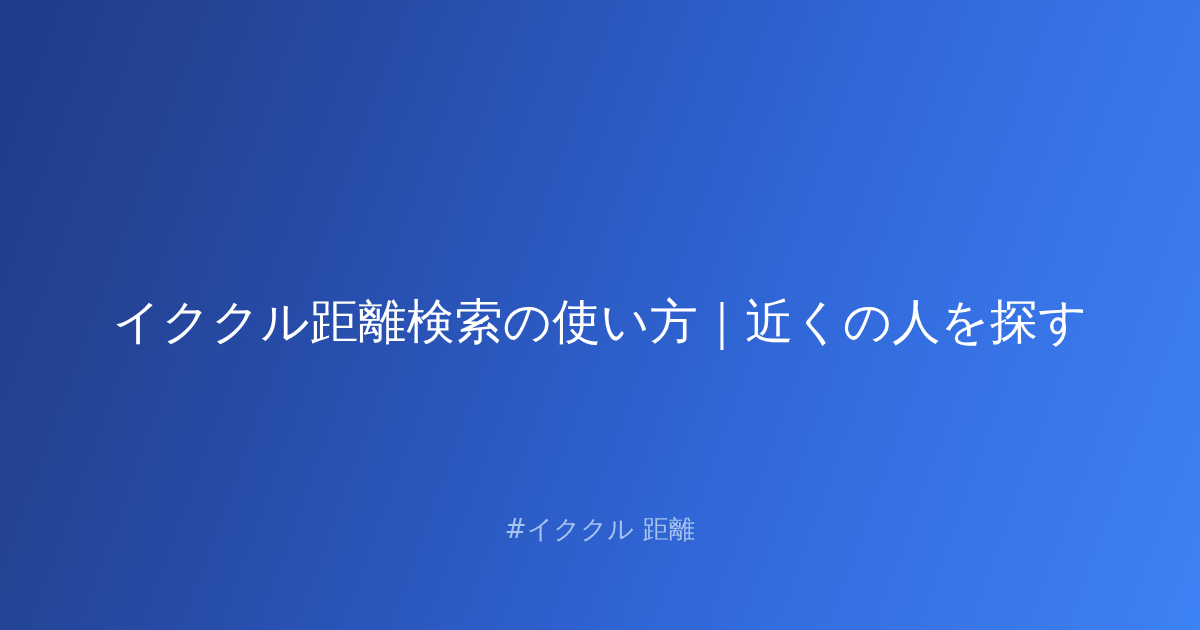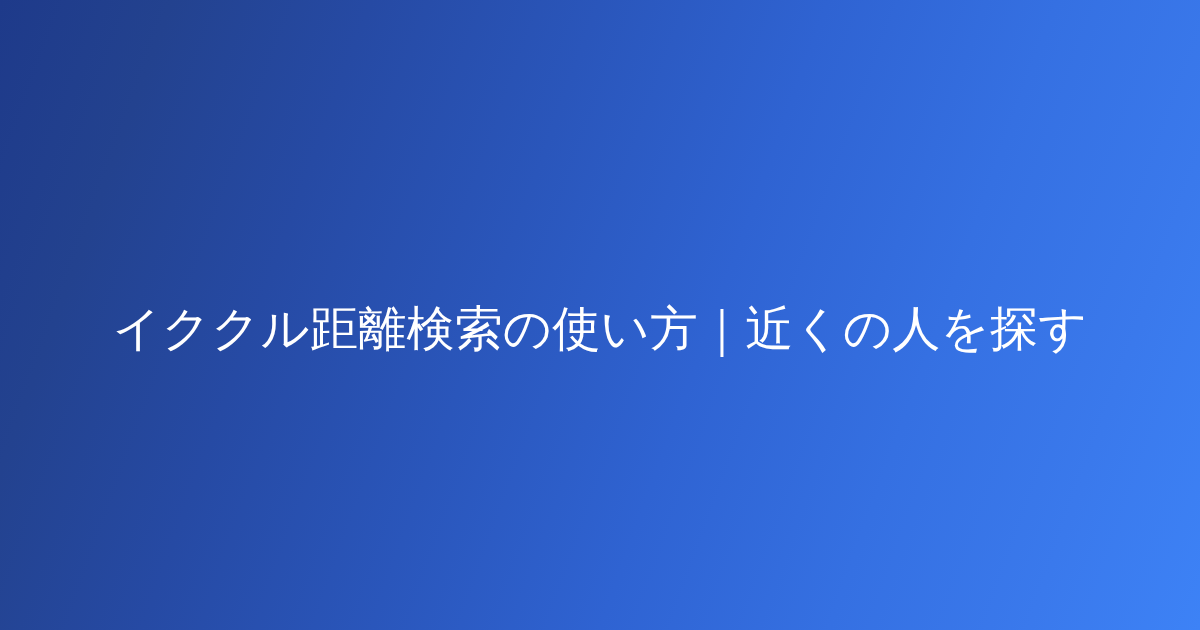--- a/index.html
+++ b/index.html
@@ -43,21 +43,21 @@
     right: 0;
     top: 286px;
     display: flex;
     align-items: center;
     justify-content: center;
     padding: 0 60px;
     box-sizing: border-box;
   }
 
   .title {
-    margin: 11px;
+    margin: 4px;
     color: #ffffff;
     font-size: 48px;
     font-weight: 400;
     line-height: 1.32;
     letter-spacing: 0.005em;
     text-align: center;
     white-space: nowrap;
   }
 
   
@@ -86,14 +86,17 @@
 </style>
 </head>
 <body>
 
 <div class="card">
 
   <div class="title-wrap">
     <h1 class="title">イククル距離検索の使い方｜近くの人を探す</h1>
   </div>
 
+  <div class="tag-wrap">
+    <p class="tag">#イククル 距離</p>
+  </div>
 
 </div>
 
 </body></html>

